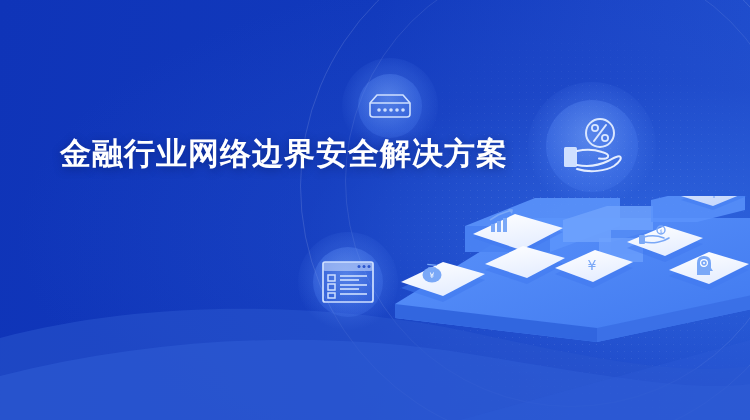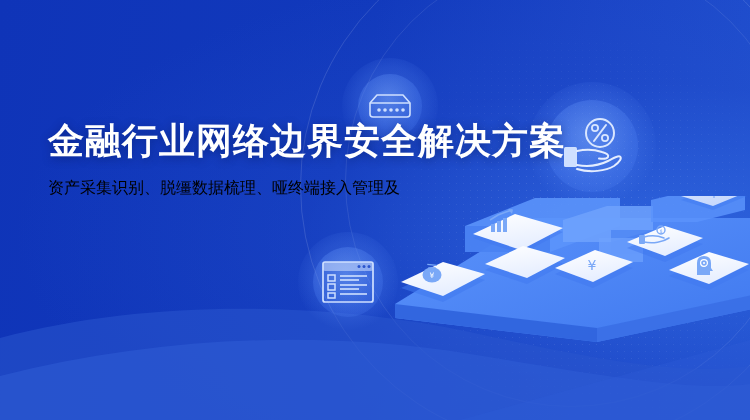--- a/index.html
+++ b/index.html
@@ -64,22 +64,22 @@
   #bubble-percent .disc{inset:18px;}
   #bubble-doc{left:298px;top:232px;width:100px;height:100px;}
   #bubble-doc .disc{inset:15px;}
 
   
   .platform{position:absolute;left:385px;top:196px;width:380px;height:160px;pointer-events:none;}
 
   
   .copy{position:absolute;left:48px;top:118px;width:470px;}
   .title{
-    margin:0;
-    font-size:36px;line-height:46px;font-weight:bold;
+    margin:12px;
+    font-size:31px;line-height:46px;font-weight:bold;
     color:#ffffff;letter-spacing:1px;
     text-shadow:0 2px 10px rgba(4,20,80,0.45);
     white-space:nowrap;
     text-align:right;
   }
   .subtitle{
     margin:14px 0 0 0;
     font-size:14.5px;line-height:23px;font-weight:bold;
     color:#e8eeff;letter-spacing:.4px;
   }
@@ -244,17 +244,16 @@
       <polygon points="296,4 330,-10 362,0 328,14" fill="#3f78ef" opacity="0.45"></polygon>
       <polygon points="296,0 330,-14 362,-4 328,10" fill="url(#tileFace)" opacity="0.8"></polygon>
       <text x="329" y="2" font-size="11" fill="#7aa8f7" text-anchor="middle" font-family="DejaVu Sans, sans-serif">¥</text>
     </g>
   </svg>
 
   <div class="copy">
     <h1 class="title">金融行业网络边界安全解决方案</h1>
     <p class="subtitle">
       </p>
-      <div>资产采集识别、脱缰数据梳理、哑终端接入管理及</div>
     <p></p>
   </div>
 
 </div>
 
 </body></html>

